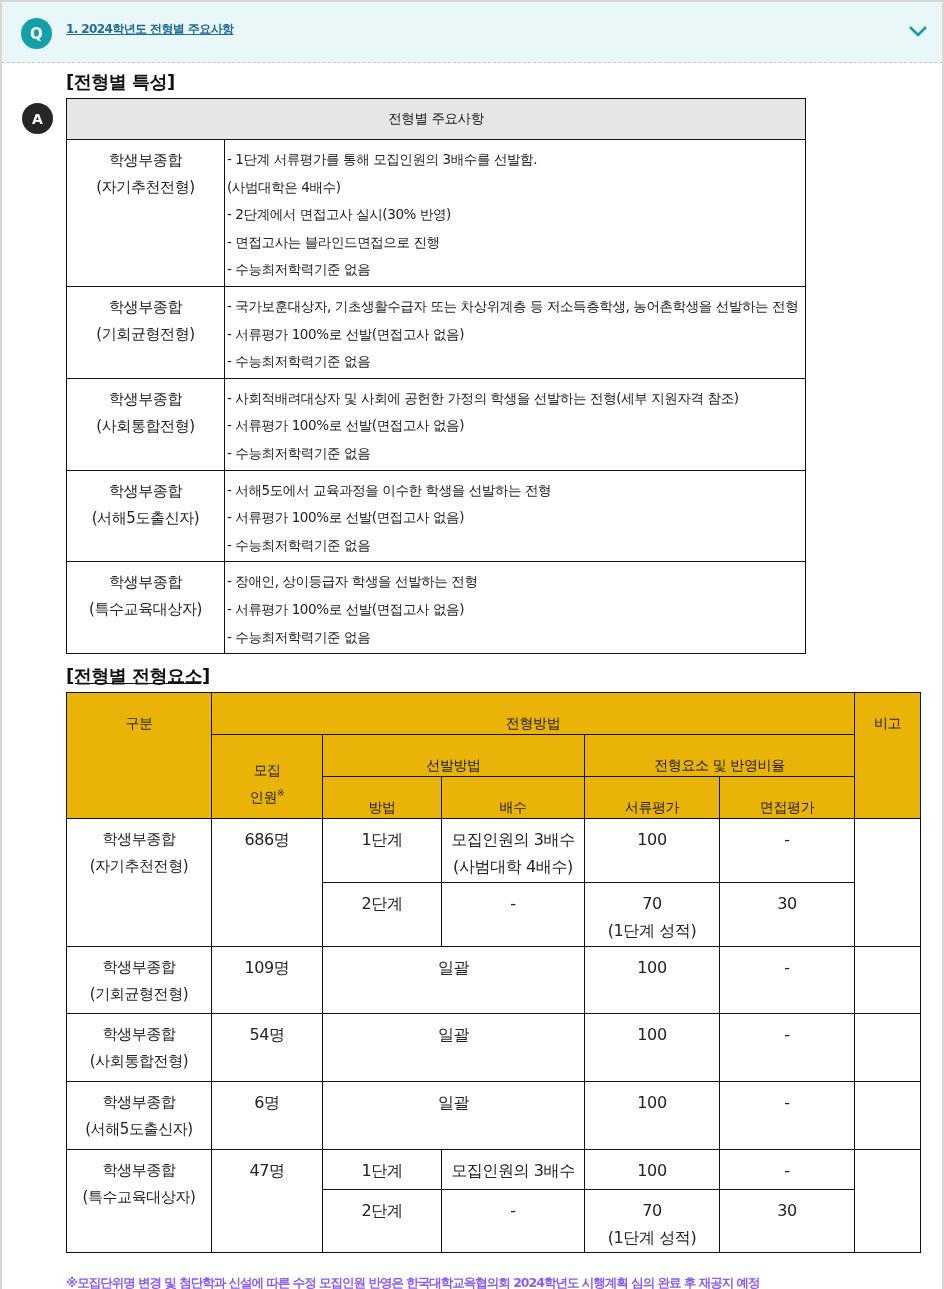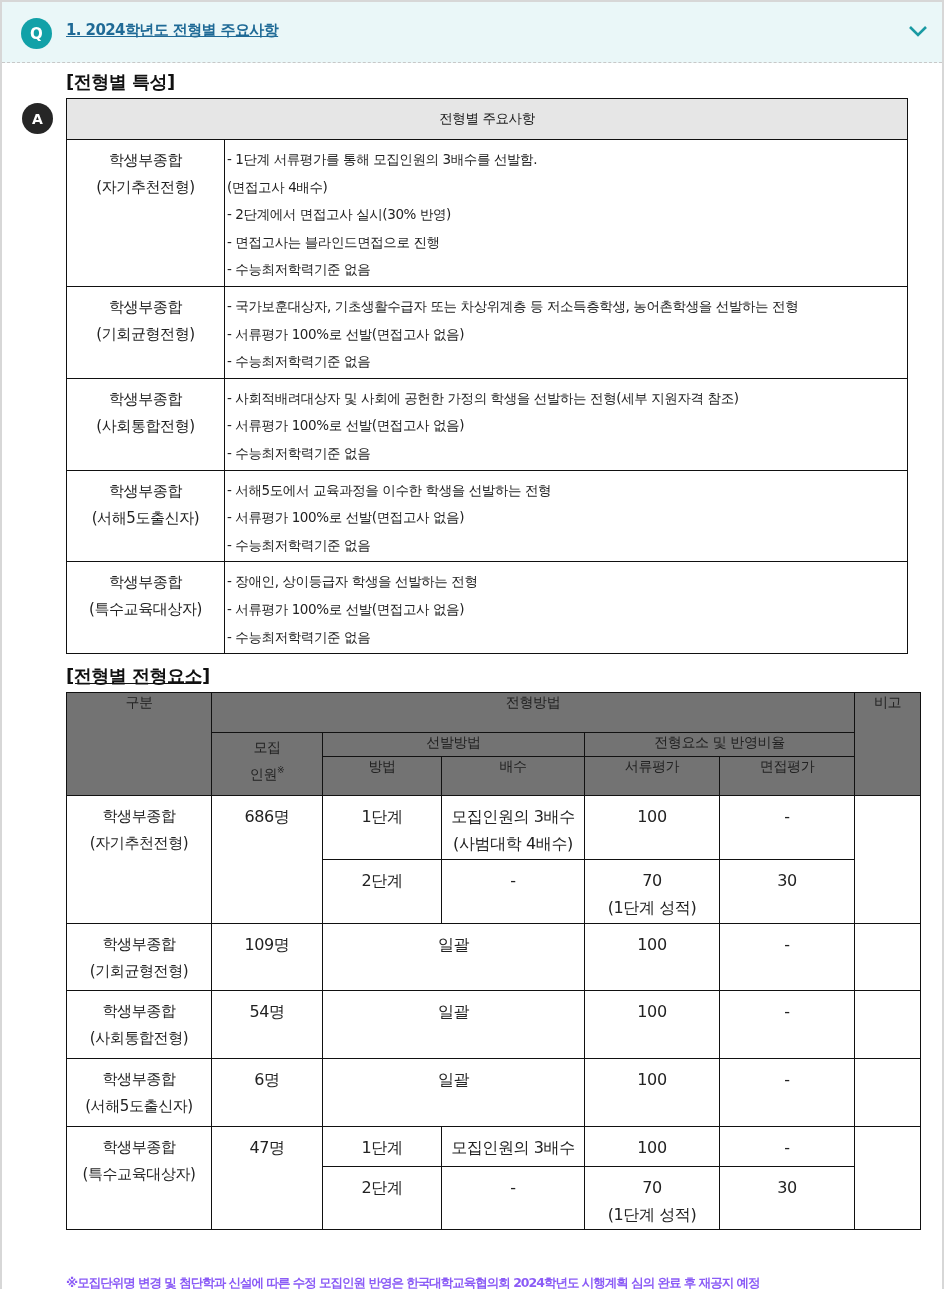--- a/index.html
+++ b/index.html
@@ -26,21 +26,21 @@
     }
     .q-badge {
       position: absolute; left: 19px; top: 16px;
       width: 31px; height: 31px; border-radius: 50%;
       background: #12a1a8; color: #fff;
       font-weight: bold; font-size: 15px;
       display: flex; align-items: center; justify-content: center;
     }
     .q-title {
       position: absolute; left: 64px; top: 19px;
-      font-size: 15px; color: #1f6a96; text-decoration: underline;
+      font-size: 12px; color: #1f6a96; text-decoration: underline;
       font-weight: bold; letter-spacing: -0.6px;
     }
     .q-chevron {
       position: absolute; right: 14px; top: 22px;
       width: 20px; height: 14px;
     }
     .a-badge {
       position: absolute; left: 20px; top: 101px;
       width: 31px; height: 31px; border-radius: 50%;
       background: #262626; color: #fff;
@@ -50,31 +50,31 @@
     .section-title {
       position: absolute; left: 64px;
       font-size: 18px; font-weight: bold; color: #111; letter-spacing: -0.5px;
     }
     table { border-collapse: collapse; position: absolute; left: 64px; }
     td, th {
       border: 1.5px solid #111;
       font-size: 13.5px; font-weight: normal; color: #222;
       letter-spacing: -0.4px;
     }
-    .t1 { top: 96px; width: 842px; }
+    .t1 { top: 96px; width: 740px; }
     .t1 th { background: #e6e6e6; height: 38px; text-align: center; }
     .t1 td.name {
       width: 155px; text-align: center; vertical-align: top;
       padding-top: 7px; line-height: 27px; font-size: 15px;
     }
     .t1 td.desc { vertical-align: top; padding: 6px 0 2px 2px; }
     .t1 td.desc div { line-height: 27.6px; height: 27.6px; white-space: nowrap; }
 
     .t2 { top: 690px; width: 854px; table-layout: fixed; }
-    .t2 th { background: #737373; text-align: center; vertical-align: top; padding-top: 1px; font-size: 14px; }
+    .t2 th { background: #eab308; text-align: center; vertical-align: top; padding-top: 22px; font-size: 14px; }
     .t2 td { text-align: center; vertical-align: top; padding-top: 7px; line-height: 27px; font-size: 16px; }
     .t2 td.name { font-size: 15px; }
     sup.note { font-size: 9px; vertical-align: top; position: relative; top: -4px; }
     .footnote {
       position: absolute; left: 64px; top: 1273px;
       font-size: 12.5px; font-weight: bold; letter-spacing: -1px; color: #8b5cf6;
     }
   </style>
 </head>
 <body>
@@ -97,21 +97,21 @@
         <tr>
           <th colspan="2">전형별 주요사항</th>
         </tr>
     <tr style="height:145px">
       <td class="name">
             <div>학생부종합</div>
             <div>(자기추천전형)</div>
           </td>
       <td class="desc">
         <div>- 1단계 서류평가를 통해 모집인원의 3배수를 선발함.</div>
-        <div>(면접고사 4배수)</div>
+        <div>(사범대학은 4배수)</div>
         <div>- 2단계에서 면접고사 실시(30% 반영)</div>
         <div>- 면접고사는 블라인드면접으로 진행</div>
         <div>- 수능최저학력기준 없음</div>
       </td>
     </tr>
     <tr style="height:89px">
       <td class="name">
             <div>학생부종합</div>
             <div>(기회균형전형)</div>
           </td>

